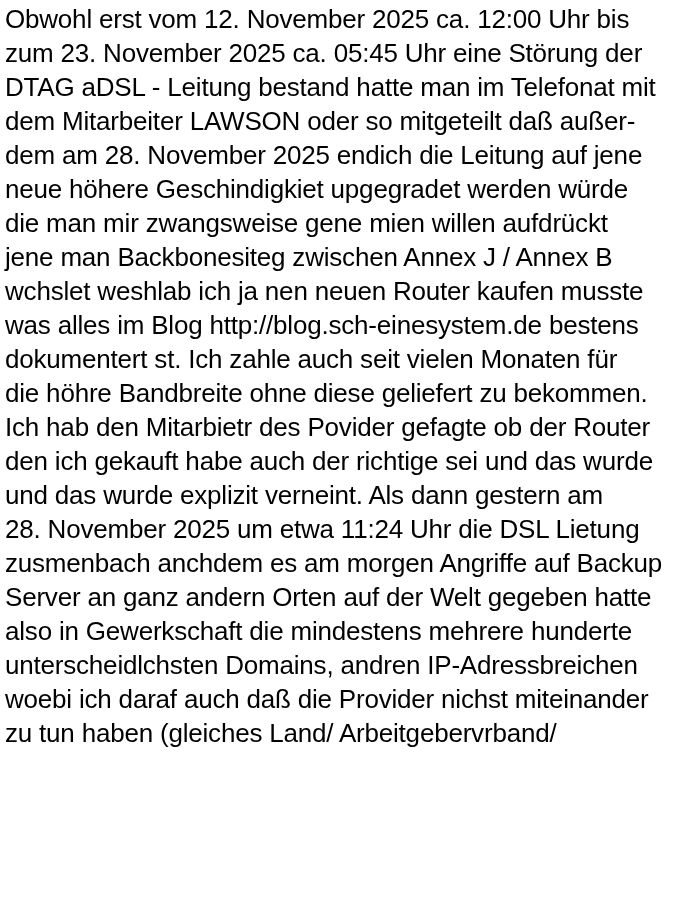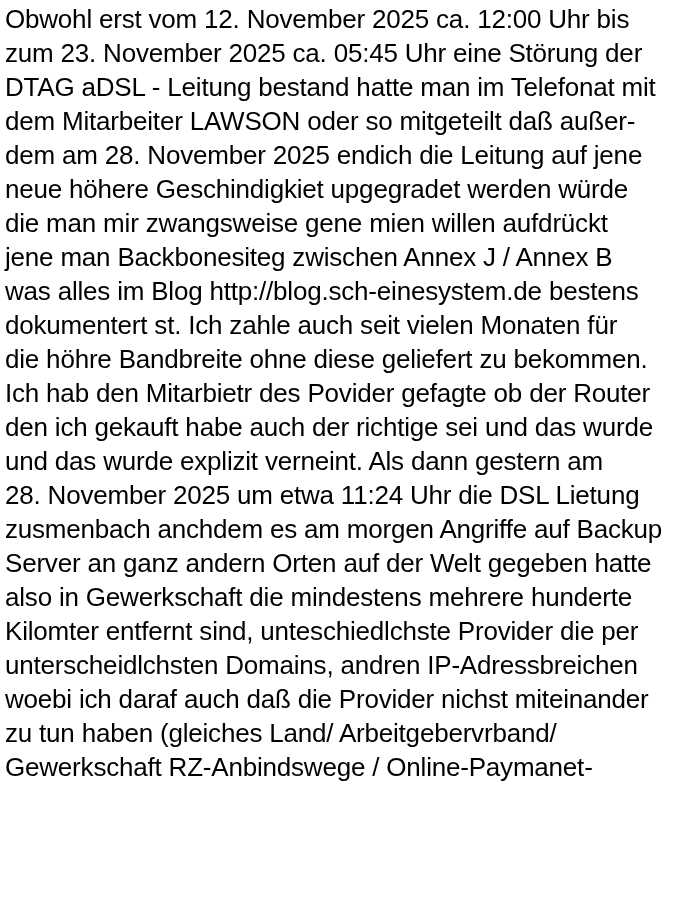--- a/index.html
+++ b/index.html
@@ -38,29 +38,28 @@
 <main class="document-page">
   <div class="document-text">
       <div class="text-line">Obwohl erst vom 12. November 2025 ca. 12:00 Uhr bis</div>
       <div class="text-line">zum 23. November 2025 ca. 05:45 Uhr eine Störung der</div>
       <div class="text-line">DTAG aDSL - Leitung bestand hatte man im Telefonat mit</div>
       <div class="text-line">dem Mitarbeiter LAWSON oder so mitgeteilt daß außer-</div>
       <div class="text-line">dem am 28. November 2025 endich die Leitung auf jene</div>
       <div class="text-line">neue höhere Geschindigkiet upgegradet werden würde</div>
       <div class="text-line">die man mir zwangsweise gene mien willen aufdrückt</div>
       <div class="text-line">jene man Backbonesiteg zwischen Annex J / Annex B</div>
+      <div class="text-line">wchslet weshlab ich ja nen neuen Router kaufen musste</div>
       <div class="text-line">was alles im Blog http://blog.sch-einesystem.de bestens</div>
       <div class="text-line">dokumentert st. Ich zahle auch seit vielen Monaten für</div>
       <div class="text-line">die höhre Bandbreite ohne diese geliefert zu bekommen.</div>
       <div class="text-line">Ich hab den Mitarbietr des Povider gefagte ob der Router</div>
       <div class="text-line">den ich gekauft habe auch der richtige sei und das wurde</div>
       <div class="text-line">und das wurde explizit verneint. Als dann gestern am</div>
       <div class="text-line">28. November 2025 um etwa 11:24 Uhr die DSL Lietung</div>
       <div class="text-line">zusmenbach anchdem es am morgen Angriffe auf Backup</div>
       <div class="text-line">Server an ganz andern Orten auf der Welt gegeben hatte</div>
       <div class="text-line">also in Gewerkschaft die mindestens mehrere hunderte</div>
-      <div class="text-line">Kilomter entfernt sind, unteschiedlchste Provider die per</div>
       <div class="text-line">unterscheidlchsten Domains, andren IP-Adressbreichen</div>
       <div class="text-line">woebi ich daraf auch daß die Provider nichst miteinander</div>
       <div class="text-line">zu tun haben (gleiches Land/ Arbeitgebervrband/</div>
-      <div class="text-line">Gewerkschaft RZ-Anbindswege / Online-Paymanet-</div>
     </div>
 </main>
 
 </body></html>

